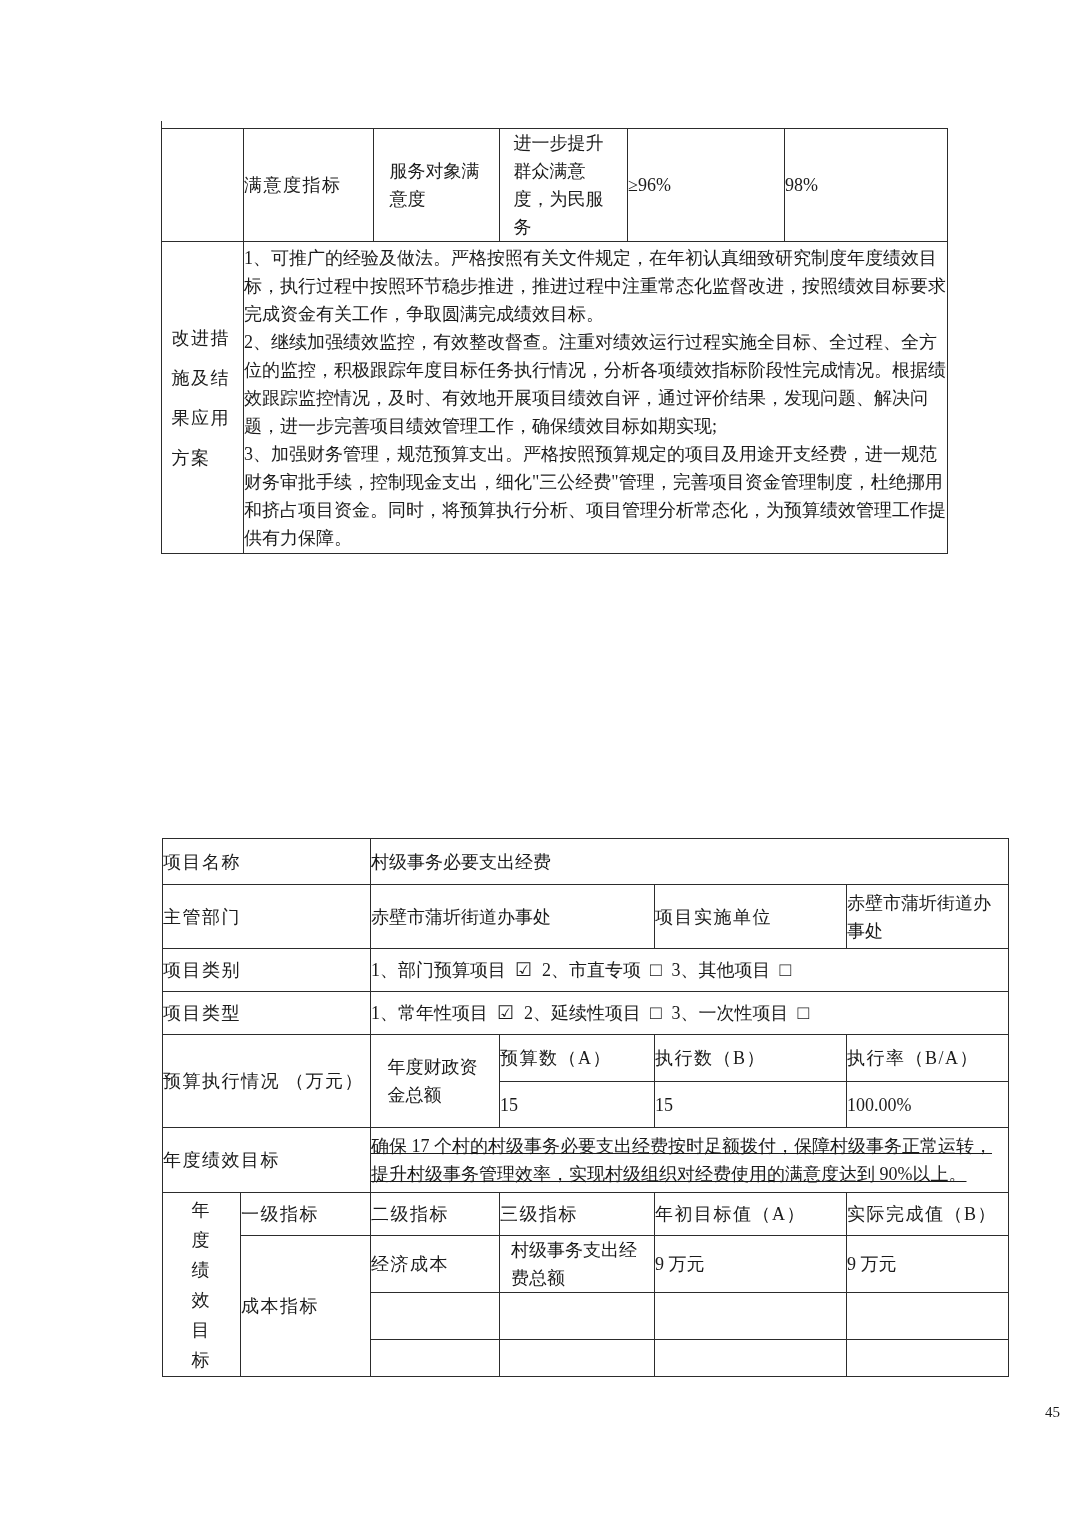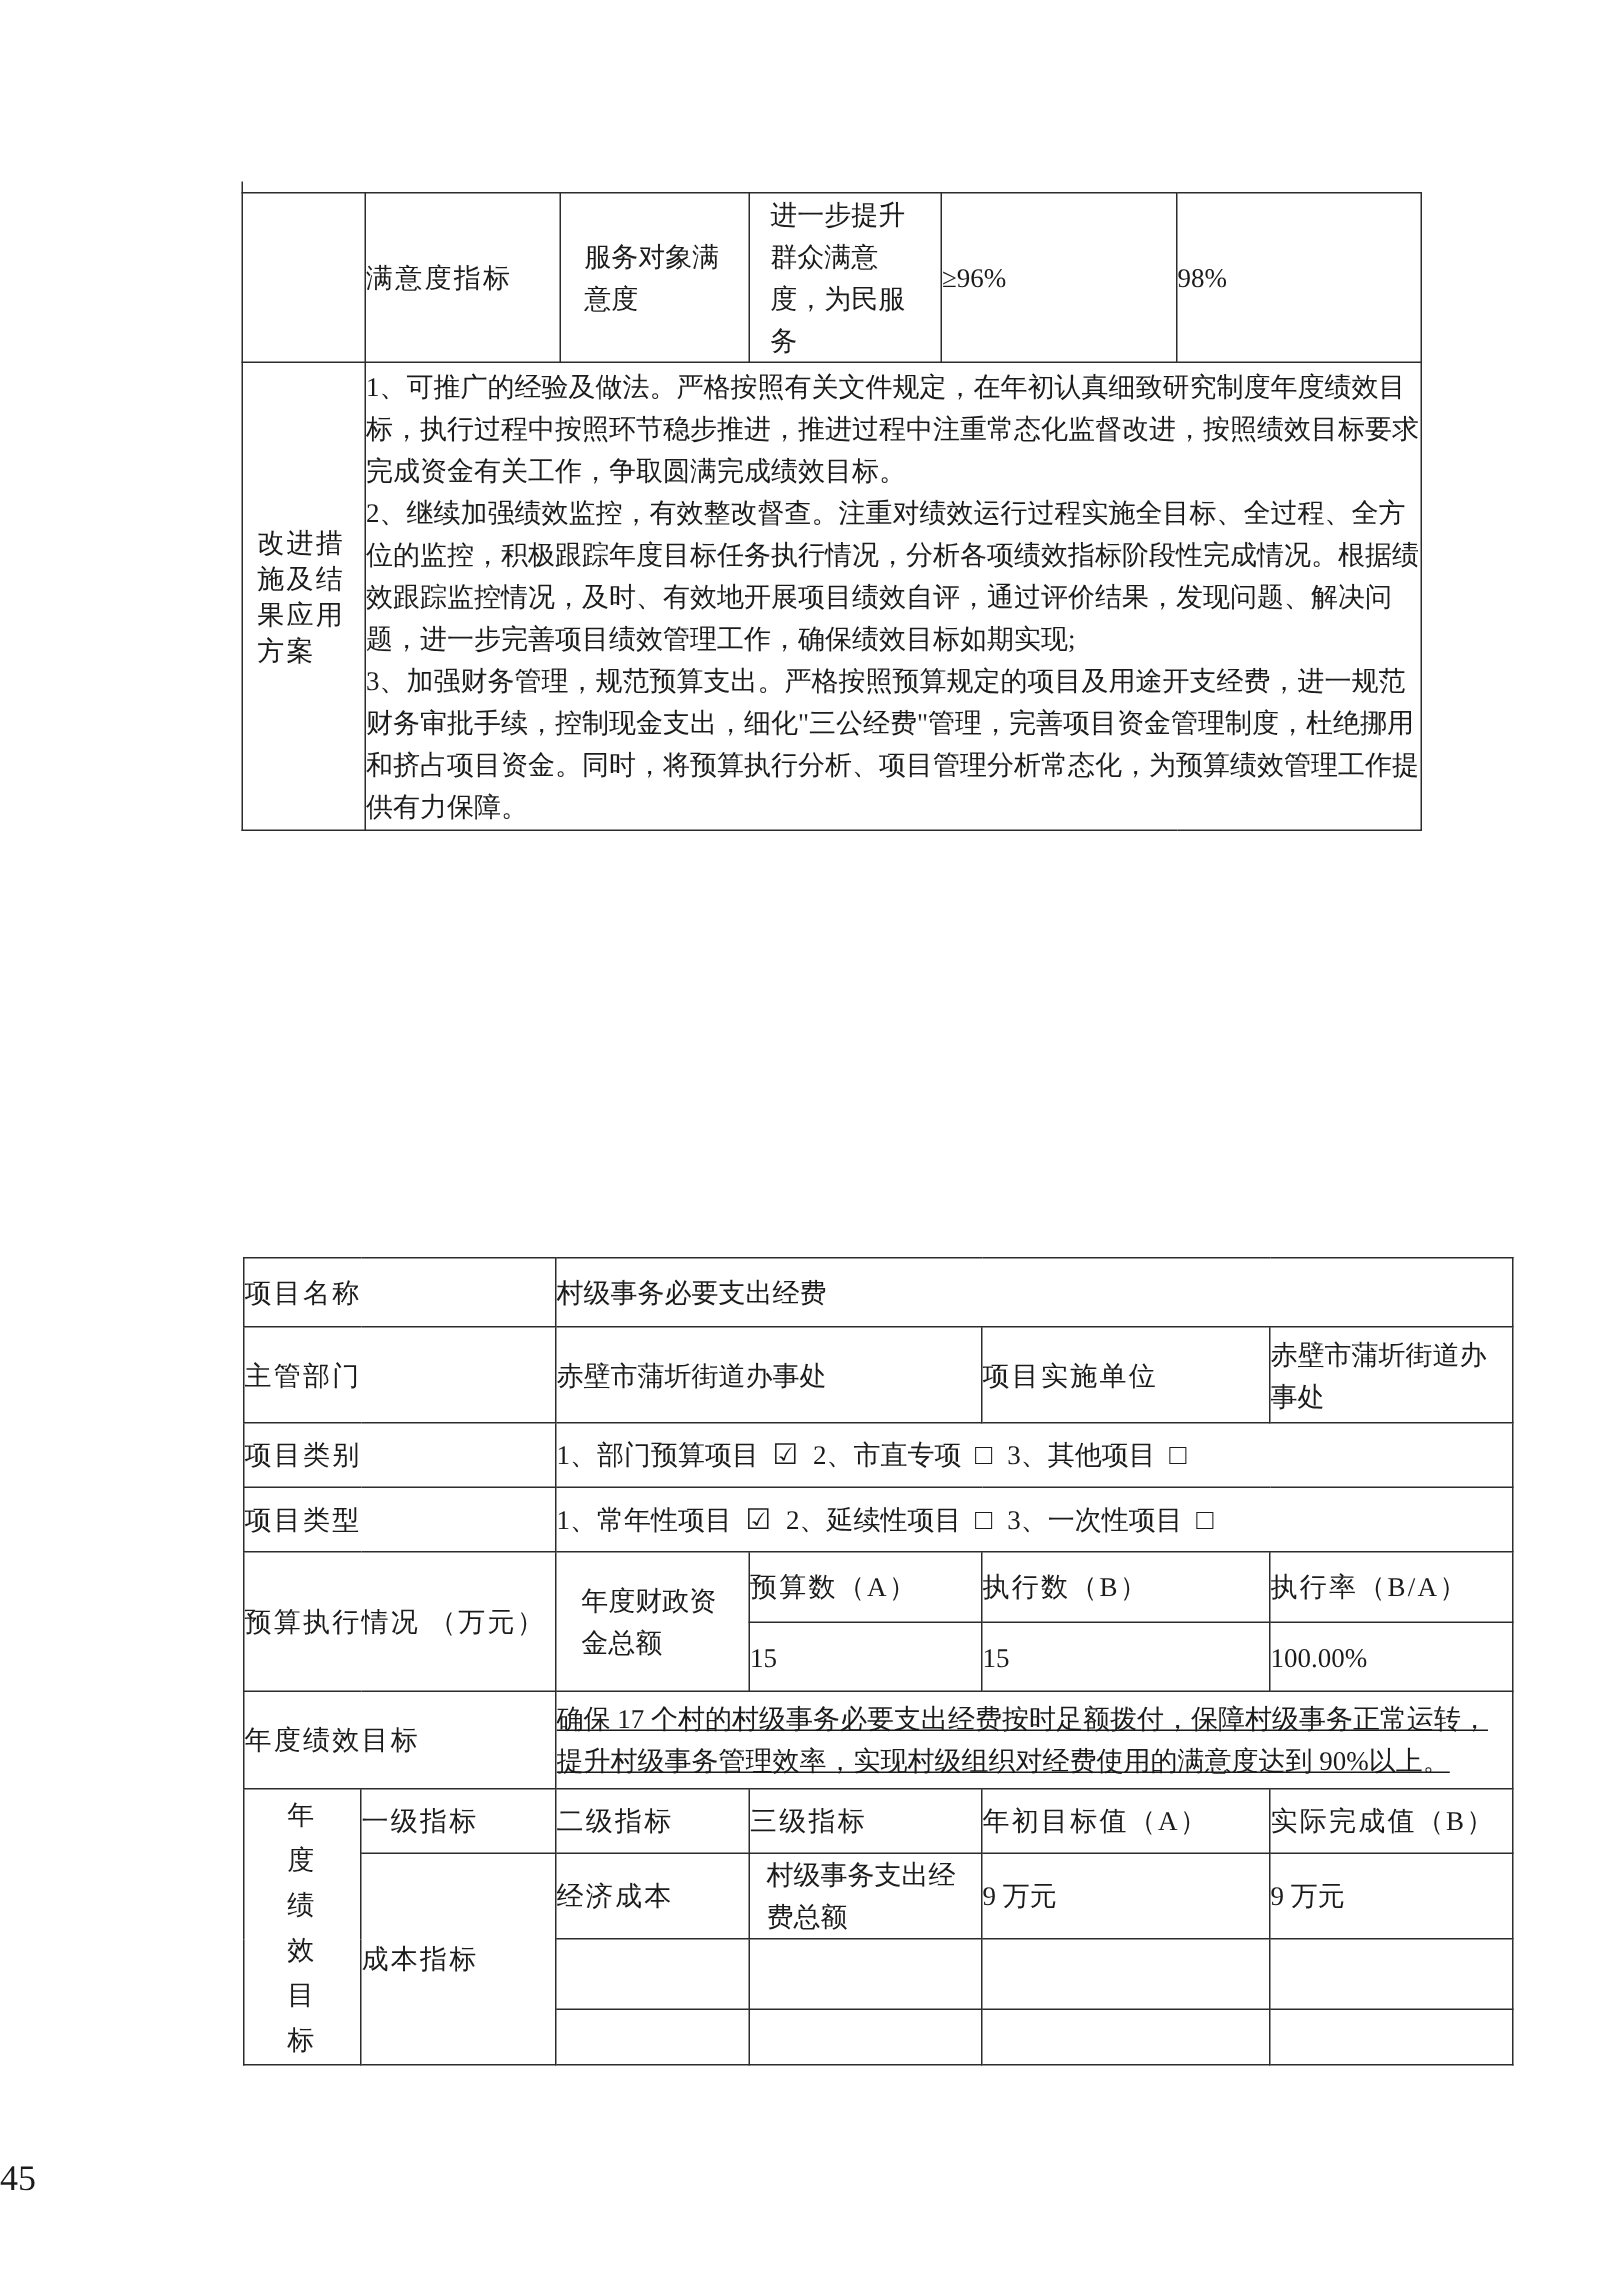--- a/index.html
+++ b/index.html
@@ -13,36 +13,36 @@
     border:1px solid #2c2c2c; padding:0; vertical-align:middle;
     text-align:left; font-size:18px; line-height:28px; color:#1b1b1b;
     overflow:hidden;
   }
   #table1 { left:161px; top:128px; width:786px; }
   #table2 { left:162px; top:838px; width:846px; }
   td.no-top { border-top:none; }
   .lbl { letter-spacing:1.5px; }
   
   .narrow > div { width:62px; margin:0 auto; line-height:28px; letter-spacing:1.5px; }
-  .narrow36 > div { width:62px; margin:0 auto; line-height:24px; letter-spacing:1.5px; }
+  .narrow36 > div { width:62px; margin:0 auto; line-height:40px; letter-spacing:1.5px; }
   
   .vert > div { width:20px; margin:0 auto; line-height:30px; }
   
   .w94 > div { width:94px; margin:0 auto; }
   .w100 > div { width:100px; margin:0 auto; }
   .w95 > div { width:95px; margin:0 auto; }
   .w132 > div { width:132px; margin:0 auto; }
   .paras { text-align:justify; padding:1px 9px; }
   .paras div { line-height:28px; }
   .goal { text-align:justify; padding:2px 9px; font-size:17.5px; line-height:31px;text-decoration:underline; }
   .opts { text-align:left; padding-left:12px;margin-top:40px; }
   .opts .mark { margin:0 10px 0 9px; font-size:19px; }
   .leftal { text-align:left; padding:2px 0 2px 8px; }
   .border-ext { position:absolute; left:161px; top:121px; width:1px; height:7px; background:#2c2c2c; }
-  .pagenum { position:absolute; left:0; top:1404px; width:1060px; text-align:left; font-size:24px;margin-top:36px; }
+  .pagenum { position:absolute; left:0; top:1404px; width:1060px; text-align:right; font-size:15px; }
 </style>
 </head>
 <body>
 
 <div class="page">
 
   <div class="border-ext"></div>
 
   <table class="t" id="table1">
     <colgroup>

